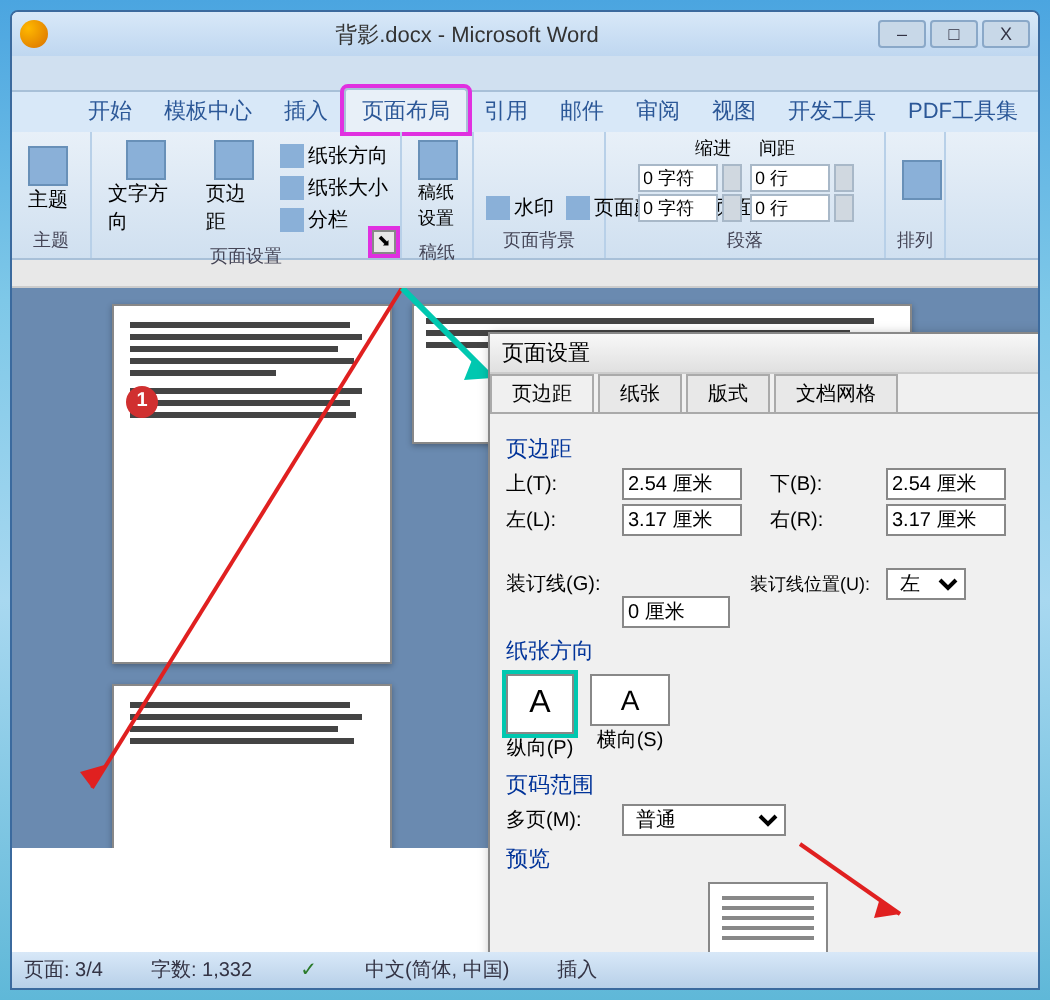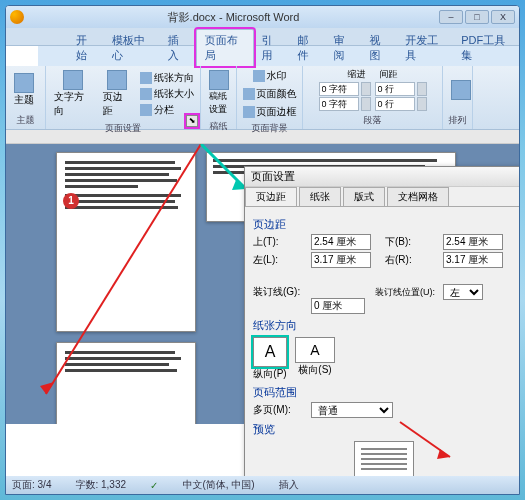--- a/index.html
+++ b/index.html
@@ -4,21 +4,21 @@
 <style>
 * { margin: 0; padding: 0; box-sizing: border-box; font-family: "Microsoft YaHei", sans-serif; }
 body { width: 525px; height: 500px; background: linear-gradient(180deg, #4ba5e0 0%, #7ec8e8 30%, #a8d8f0 60%, #5fb8d8 100%); overflow: hidden; position: relative; }
 .window { position: absolute; top: 5px; left: 5px; width: 515px; height: 490px; background: #fff; border: 1px solid #3b6a9e; border-radius: 4px 4px 0 0; overflow: hidden; }
 .titlebar { height: 22px; background: linear-gradient(180deg, #d8e8f8 0%, #bfd7f0 100%); display: flex; align-items: center; padding: 1px 4px; font-size: 11px; }
 .titlebar .orb { width: 14px; height: 14px; background: radial-gradient(circle at 30% 30%, #ffb800, #d97000); border-radius: 50%; margin-right: 4px; }
 .titlebar .title { flex: 1; text-align: center; color: #333; }
 .titlebar .winbtns { display: flex; gap: 2px; }
 .titlebar .winbtn { width: 24px; height: 14px; background: #c8d8e8; border: 1px solid #8aa8c8; border-radius: 2px; font-size: 9px; text-align: center; line-height: 12px; color: #334; }
 .qat { height: 18px; background: #d0e0f0; border-bottom: 1px solid #a8c0d8; }
-.ribbon-tabs { height: 20px; background: #d8e8f8; display: flex; align-items: flex-end; padding-left: 30px; font-size: 11px; margin-left: 32px; }
+.ribbon-tabs { height: 20px; background: #d8e8f8; display: flex; align-items: flex-end; padding-left: 30px; font-size: 11px; }
 .ribbon-tabs .tab { padding: 3px 8px; color: #2b5797; cursor: pointer; }
 .ribbon-tabs .tab.active { background: #e8f0f8; border: 1px solid #a8c0d8; border-bottom: none; border-radius: 2px 2px 0 0; }
 .ribbon-tabs .tab.highlighted { outline: 2px solid #e030e0; }
 .ribbon { height: 64px; background: linear-gradient(180deg, #e8f0f8 0%, #d0e0f0 100%); display: flex; border-bottom: 1px solid #a8c0d8; font-size: 10px; }
 .ribbon-group { border-right: 1px solid #b8d0e8; padding: 2px 4px; display: flex; flex-direction: column; }
 .ribbon-group .content { flex: 1; display: flex; align-items: center; gap: 2px; }
 .ribbon-group .label { text-align: center; font-size: 9px; color: #445; padding-top: 2px; }
 .big-btn { display: flex; flex-direction: column; align-items: center; padding: 2px 4px; font-size: 10px; }
 .big-btn .icon { width: 20px; height: 20px; background: #8ab0d8; border: 1px solid #6890b8; }
 .small-row { font-size: 10px; padding: 1px 2px; display: flex; align-items: center; gap: 2px; white-space: nowrap; }
@@ -123,21 +123,21 @@
     <div class="ribbon-group" style="width:36px">
       <div class="content">
           <div class="big-btn">
             <div class="icon"></div>
             <span style="font-size:9px">稿纸设置</span>
           </div>
         </div>
       <div class="label">稿纸</div>
     </div>
     <div class="ribbon-group" style="width:66px">
-      <div class="content" style="flex-direction:column;align-items:center">
+      <div class="content" style="flex-direction:row;align-items:flex-end">
         <div class="small-row">
             <div class="mini-icon"></div>
             <span>水印</span>
           </div>
         <div class="small-row">
             <div class="mini-icon"></div>
             <span>页面颜色</span>
           </div>
         <div class="small-row">
             <div class="mini-icon"></div>

